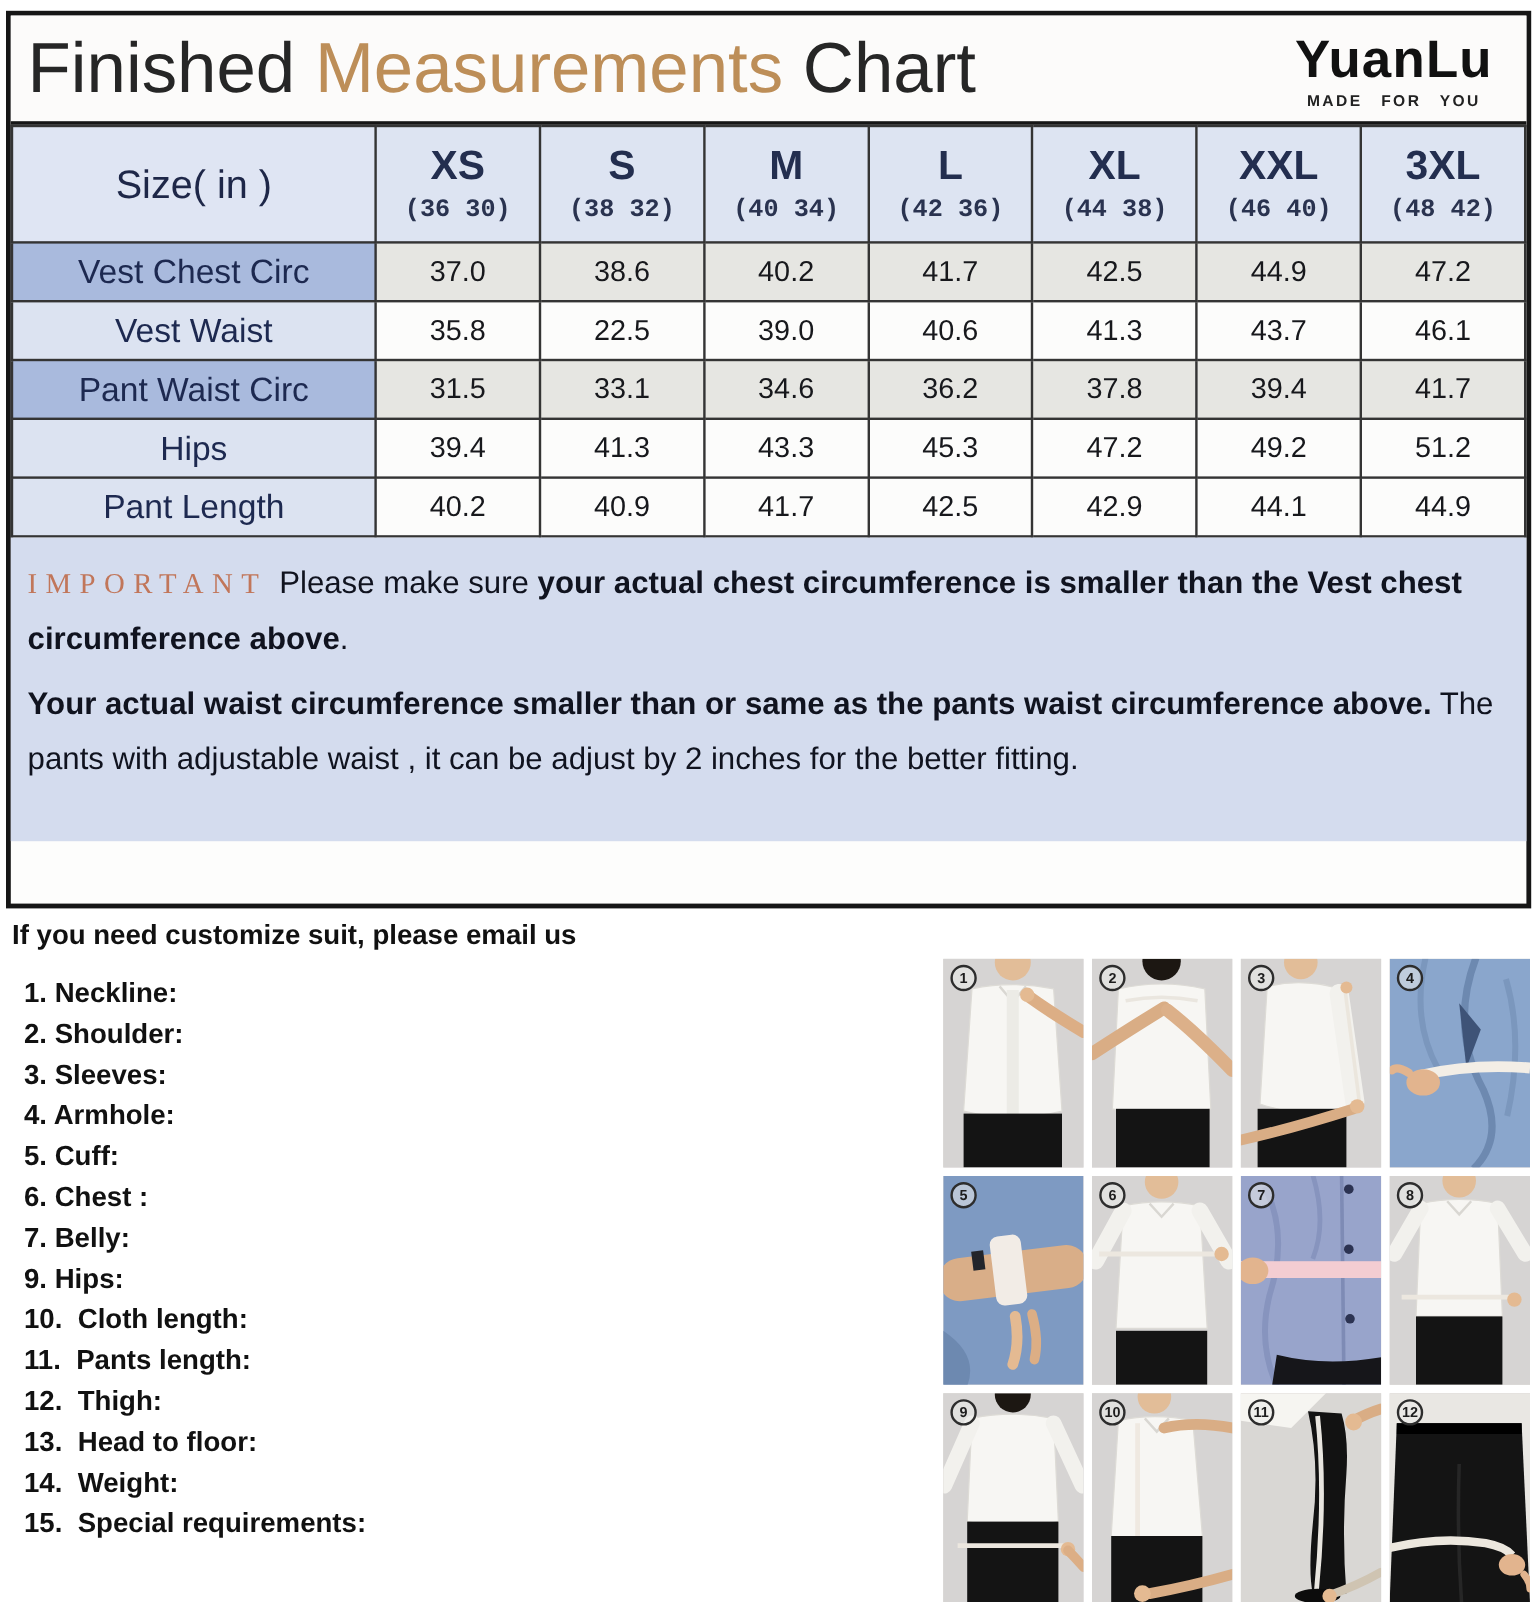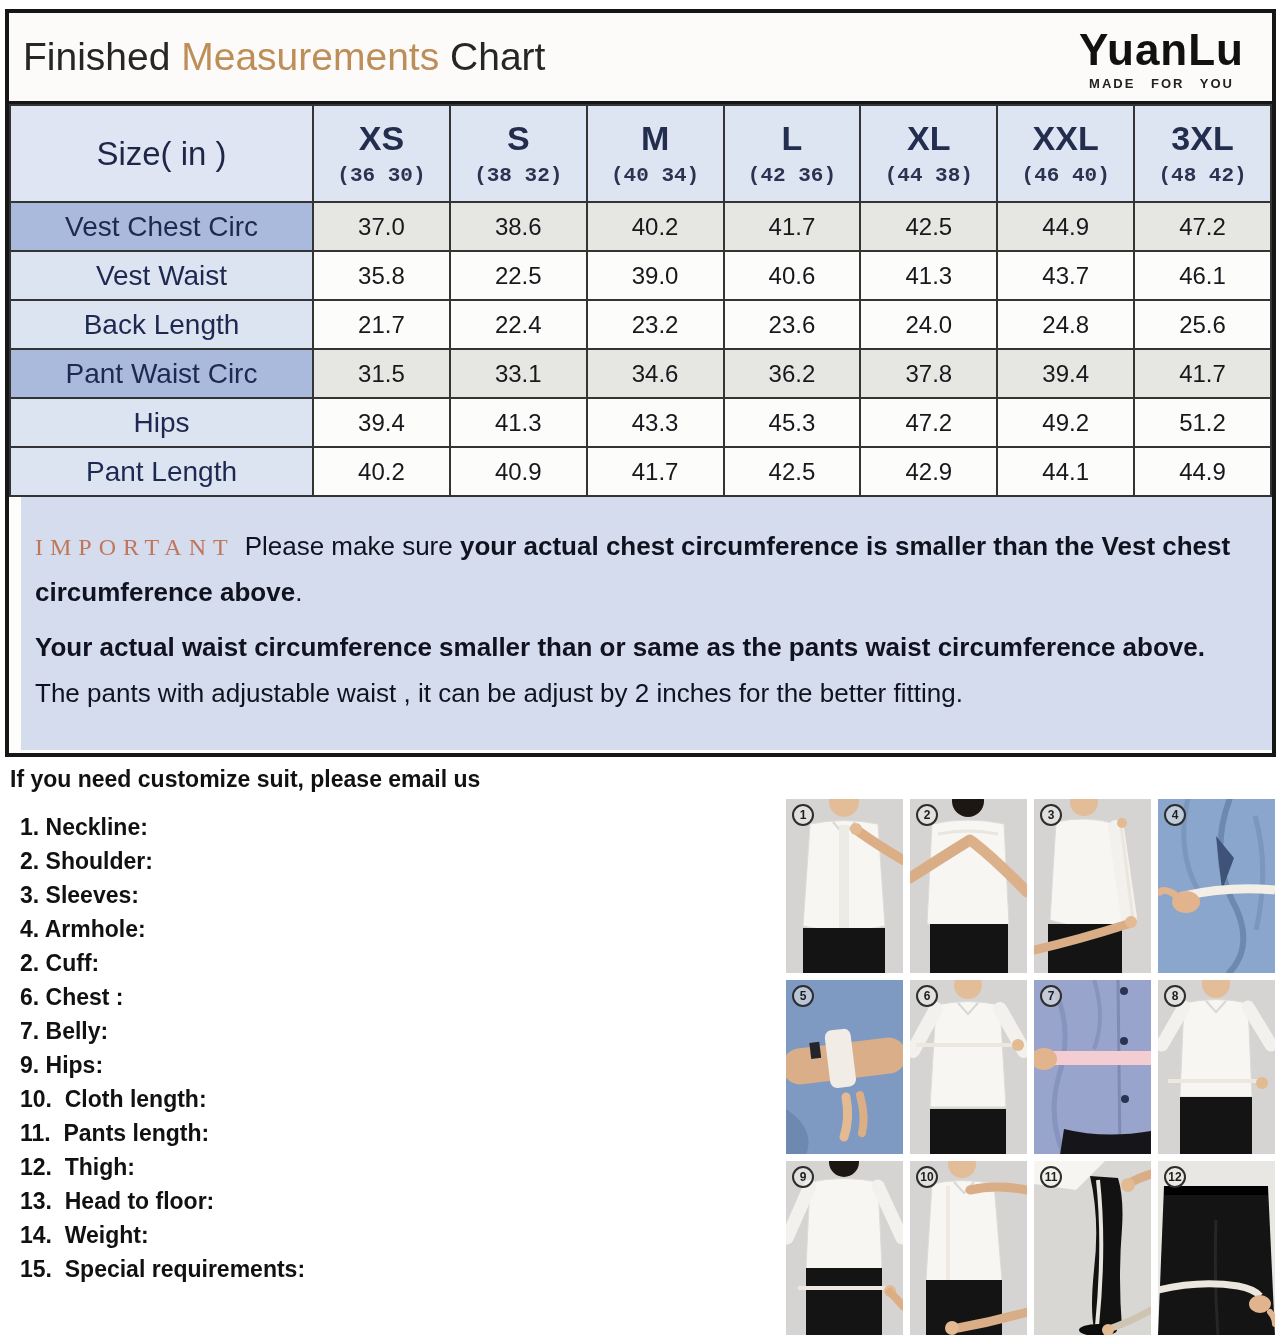--- a/index.html
+++ b/index.html
@@ -5,21 +5,21 @@
   * { box-sizing: border-box; margin: 0; padding: 0; }
   body { margin: 0; background: #ffffff; font-family: "Liberation Sans", "DejaVu Sans", sans-serif; }
   .sheet { position: relative; width: 1280px; height: 1344px; background: #ffffff; overflow: hidden; }
 
   
   .panel { position: absolute; left: 5px; top: 9px; width: 1271px; height: 748px;
            border: 4px solid #161616; background: #fdfdfc; }
 
   .title-row { height: 91px; display: flex; align-items: center; justify-content: space-between;
                background: #fcfbfa; border-bottom: 3px solid #161616; padding: 0 28px 0 14px; }
-  .page-title { font-size: 39px; color: #262626; letter-spacing: 0px; white-space: pre; }
+  .page-title { font-size: 59px; color: #262626; letter-spacing: 0px; white-space: pre; }
   .page-title .hl { color: #bd8e58; }
   .brand { text-align: center; padding-top: 4px; }
   .brand-name { font-size: 44px; font-weight: 700; color: #111; line-height: 1.0; letter-spacing: 1px; }
   .brand-tagline { font-size: 13px; font-weight: 700; color: #222; letter-spacing: 2px; word-spacing: 10px; margin-top: 4px; }
 
   
   table.size-table { width: 100%; border-collapse: collapse; table-layout: fixed; }
   .size-table th, .size-table td { border: 2px solid #343434; text-align: center; vertical-align: middle; }
   .size-table col.c-label { width: 303px; }
   .hdr-row { height: 97px; border-radius: 15px; }
@@ -27,22 +27,22 @@
   .size-col { background: #dde4f2; color: #232e4f; }
   .size-name { font-size: 34px; line-height: 1.1; }
   .size-sub { font-size: 21px; margin-top: 6px; color: #2a3350; font-family: Liberation Mono, monospace; }
   .data-row { height: 49px; }
   .row-label { background: #dce3f1; font-size: 28px; font-weight: 400; color: #1d2950; }
   tr.hl-row .row-label { background: #a9badd; }
   .size-table td { background: #fcfcfb; font-size: 24px; color: #17181c; }
   tr.hl-row td { background: #e6e6e2; }
 
   
-  .note { height: 253px; background: #d4dcee; padding: 26px 16px 0 14px;
-          font-size: 26px; color: #10131f; line-height: 1.78; margin-left: 12px; }
+  .note { height: 253px; background: #d4dcee; padding: 14px 16px 0 14px;
+          font-size: 26px; color: #10131f; line-height: 1.78; }
   .note p { margin: 0 0 8px 0; }
   .important { font-family: "Liberation Serif", "DejaVu Serif", serif; font-size: 24px;
                color: #c1765a; letter-spacing: 7px; margin-right: 10px; }
   .note .b { font-weight: 700; }
 
   
   .customize-heading { position: absolute; left: 10px; top: 766px; font-size: 23px; font-weight: 700; color: #111; }
   .customize-list { position: absolute; left: 20px; top: 810px; list-style: none; }
   .customize-list li { font-size: 23px; font-weight: 700; color: #111; line-height: 34px; white-space: pre; }
 
@@ -130,30 +130,20 @@
           <tr class="data-row">
     <th class="row-label">Vest Waist</th>
   <td>35.8</td>
             <td>22.5</td>
             <td>39.0</td>
             <td>40.6</td>
             <td>41.3</td>
             <td>43.7</td>
             <td>46.1</td>
           </tr>
-          <tr class="data-row">
-    <th class="row-label">Back Length</th>
-  <td>21.7</td>
-            <td>22.4</td>
-            <td>23.2</td>
-            <td>23.6</td>
-            <td>24.0</td>
-            <td>24.8</td>
-            <td>25.6</td>
-          </tr>
           <tr class="data-row hl-row">
     <th class="row-label">Pant Waist Circ</th>
   <td>31.5</td>
             <td>33.1</td>
             <td>34.6</td>
             <td>36.2</td>
             <td>37.8</td>
             <td>39.4</td>
             <td>41.7</td>
           </tr>
@@ -185,21 +175,21 @@
       <p><span class="b">Your actual waist circumference smaller than or same as the pants waist circumference above.</span><span>  The pants with adjustable waist , it can be  adjust by 2 inches for the better fitting.</span></p>
     </div>
   </div>
 
   <div class="customize-heading">If you need customize suit, please email us</div>
   <ul class="customize-list" id="customize-list">
       <li>1. Neckline:</li>
       <li>2. Shoulder:</li>
       <li>3. Sleeves:</li>
       <li>4. Armhole:</li>
-      <li>2. Cuff:</li>
+      <li>5. Cuff:</li>
       <li>6. Chest :</li>
       <li>7. Belly:</li>
       <li>9. Hips:</li>
       <li>10.  Cloth length:</li>
       <li>11.  Pants length:</li>
       <li>12.  Thigh:</li>
       <li>13.  Head to floor:</li>
       <li>14.  Weight:</li>
       <li>15.  Special requirements:</li>
     </ul>

